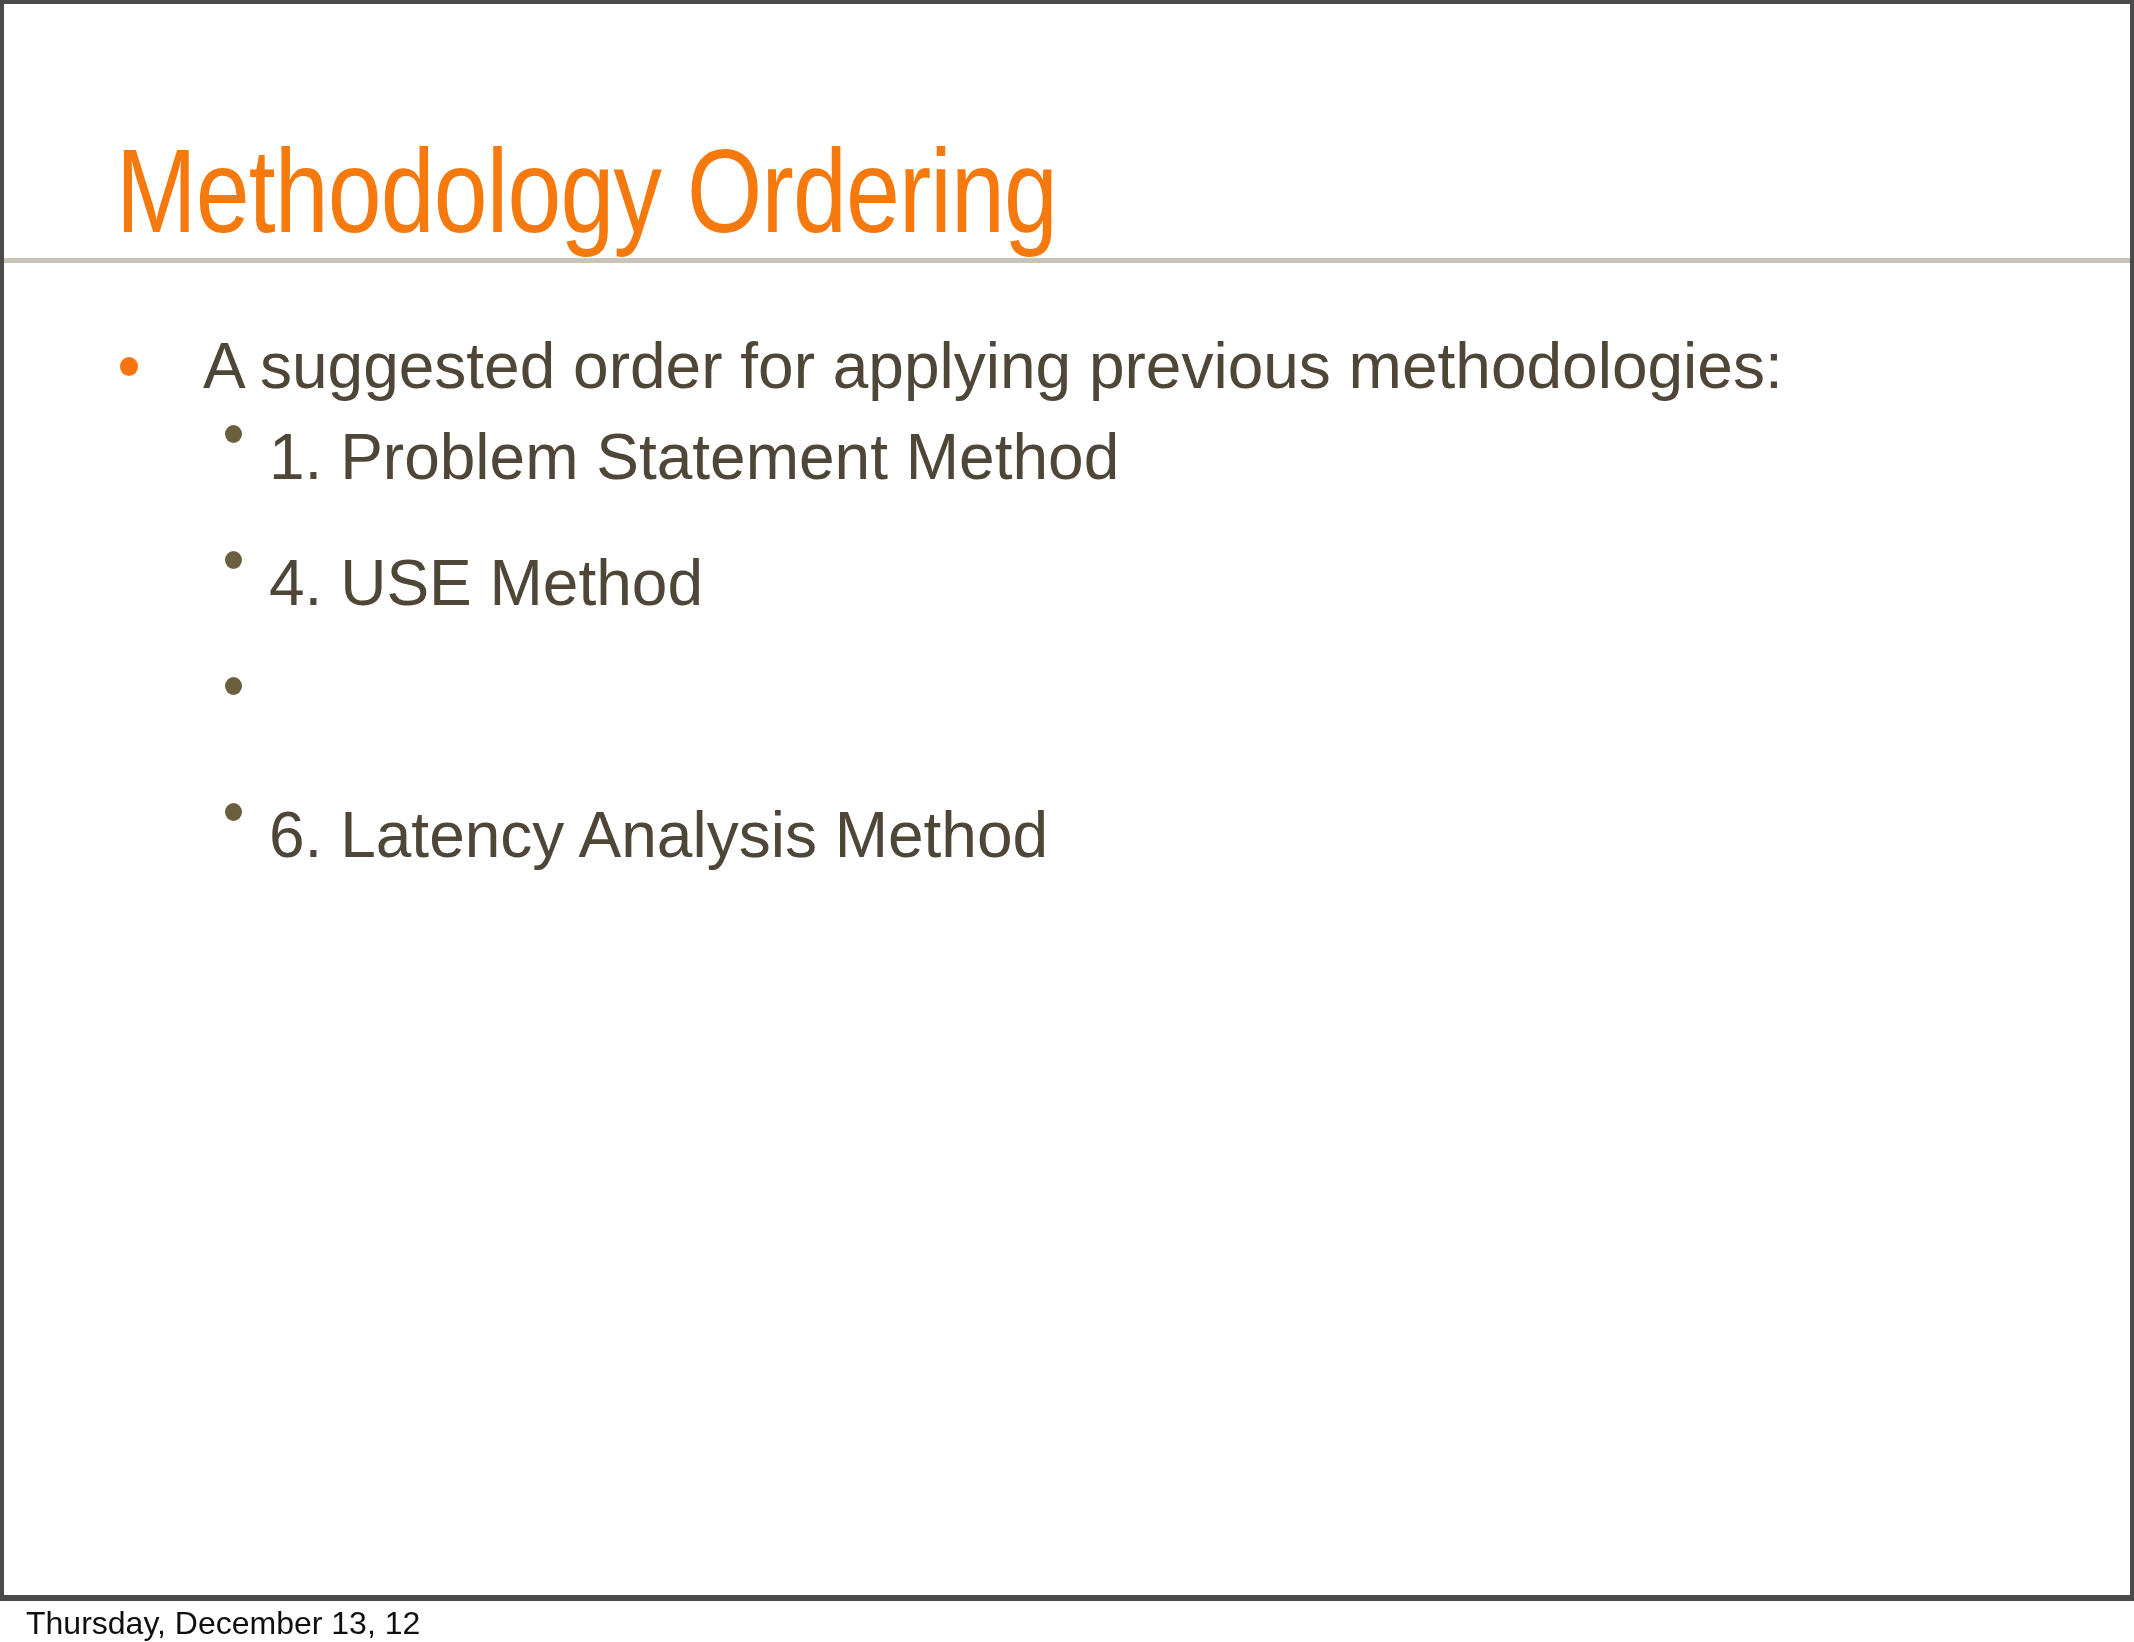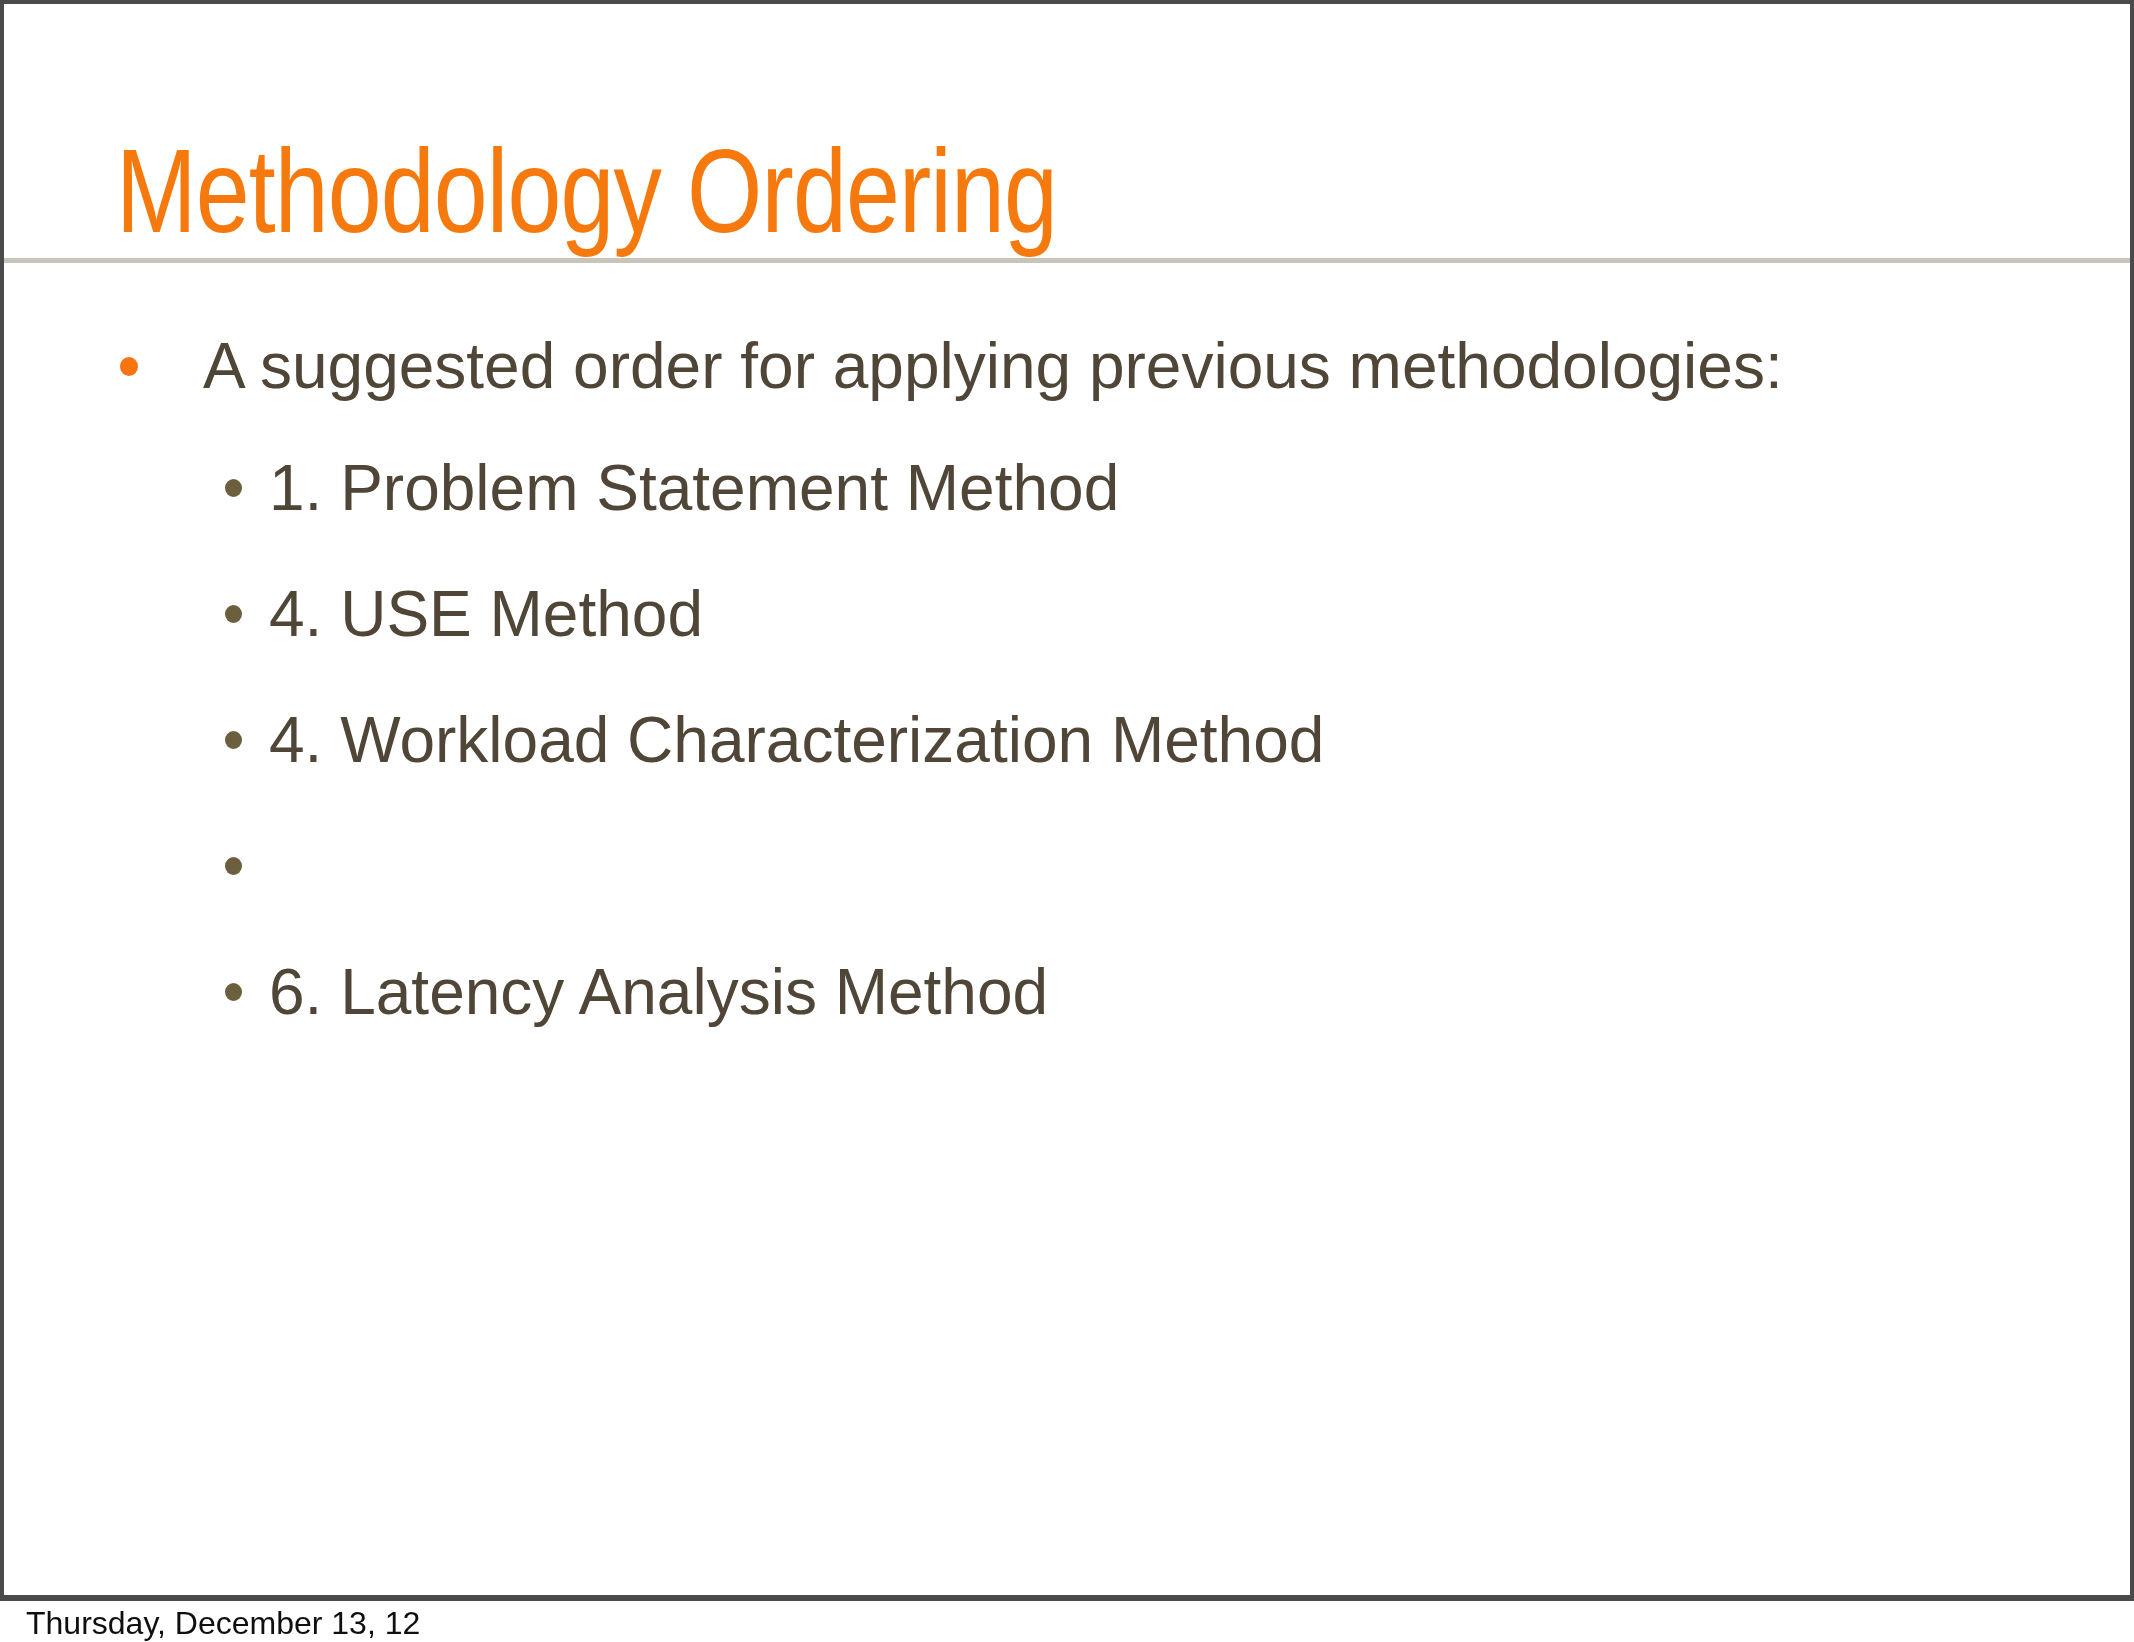--- a/index.html
+++ b/index.html
@@ -83,21 +83,21 @@
   }
   
   .sublist {
     position: absolute;
     left: 221px;
     top: 421px;
   }
   .sub-item {
     height: 126px;
     display: flex;
-    align-items: center;
+    align-items: flex-start;
     white-space: nowrap;
   }
   .dot.l2 {
     width: 17px;
     height: 18px;
     background: var(--sub-dot, #6c5f3d);
     margin-right: 27px;
   }
   .sub-item .item-text {
     font-size: 64px;
@@ -134,24 +134,20 @@
       <div class="sub-item">
         <span class="dot l2"></span>
         <span class="item-text">1. Problem Statement Method</span>
       </div>
       <div class="sub-item">
         <span class="dot l2"></span>
         <span class="item-text">4. USE Method</span>
       </div>
       <div class="sub-item">
         <span class="dot l2"></span>
-        <span class="item-text">4. Workload Characterization Method</span>
-      </div>
-      <div class="sub-item">
-        <span class="dot l2"></span>
       </div>
       <div class="sub-item">
         <span class="dot l2"></span>
         <span class="item-text">6. Latency Analysis Method</span>
       </div>
     </div>
 
   </div>
 
   <div class="footer-date">Thursday, December 13, 12</div>

